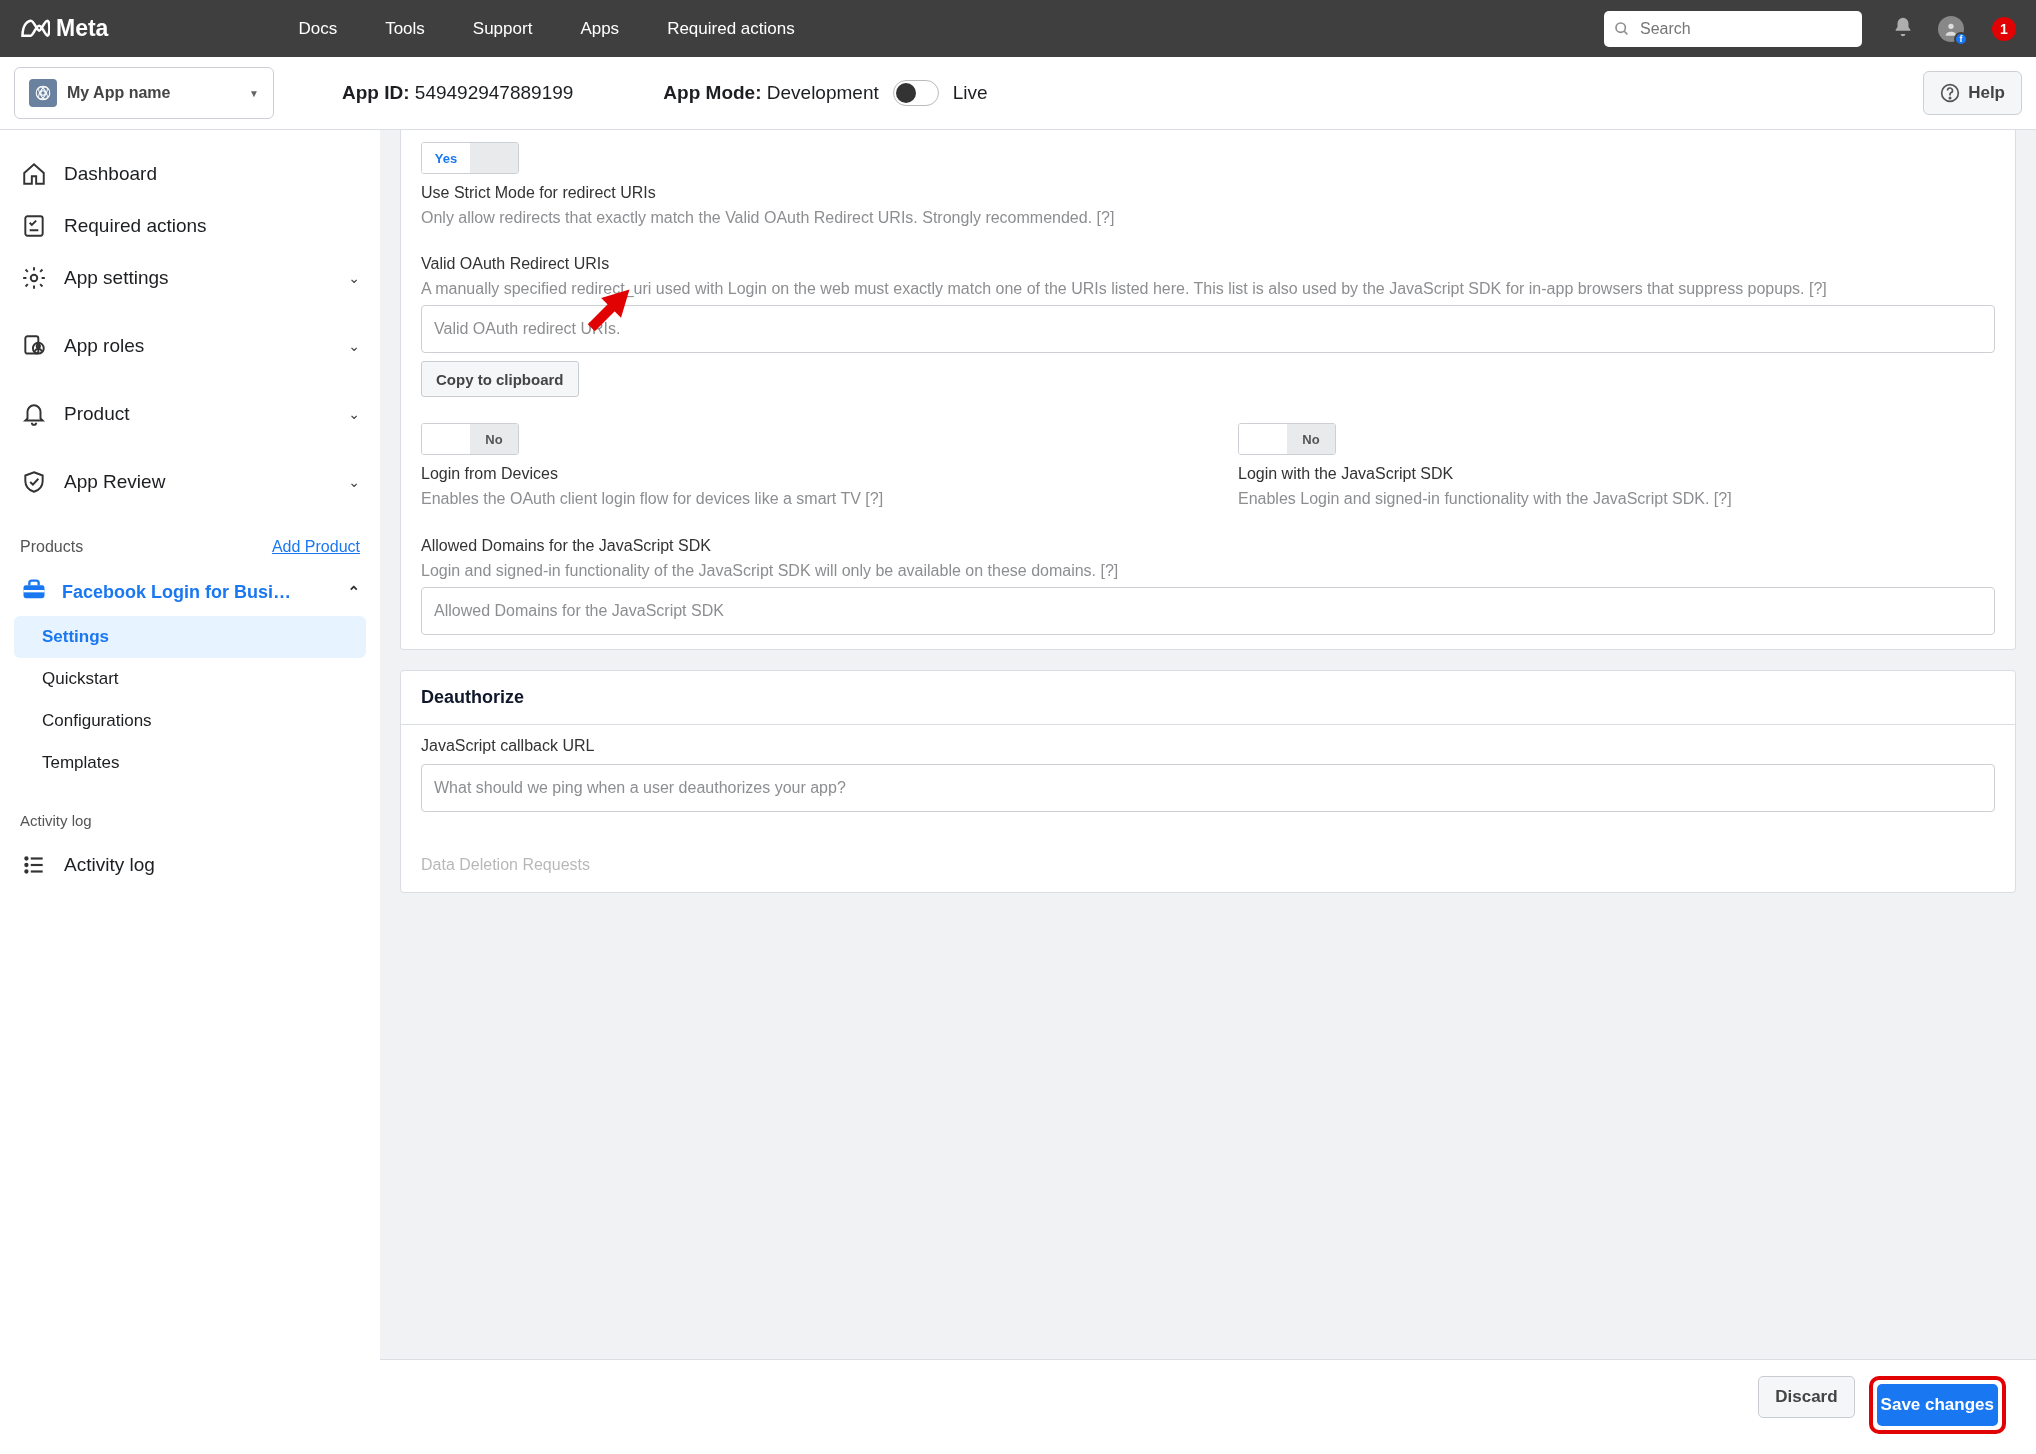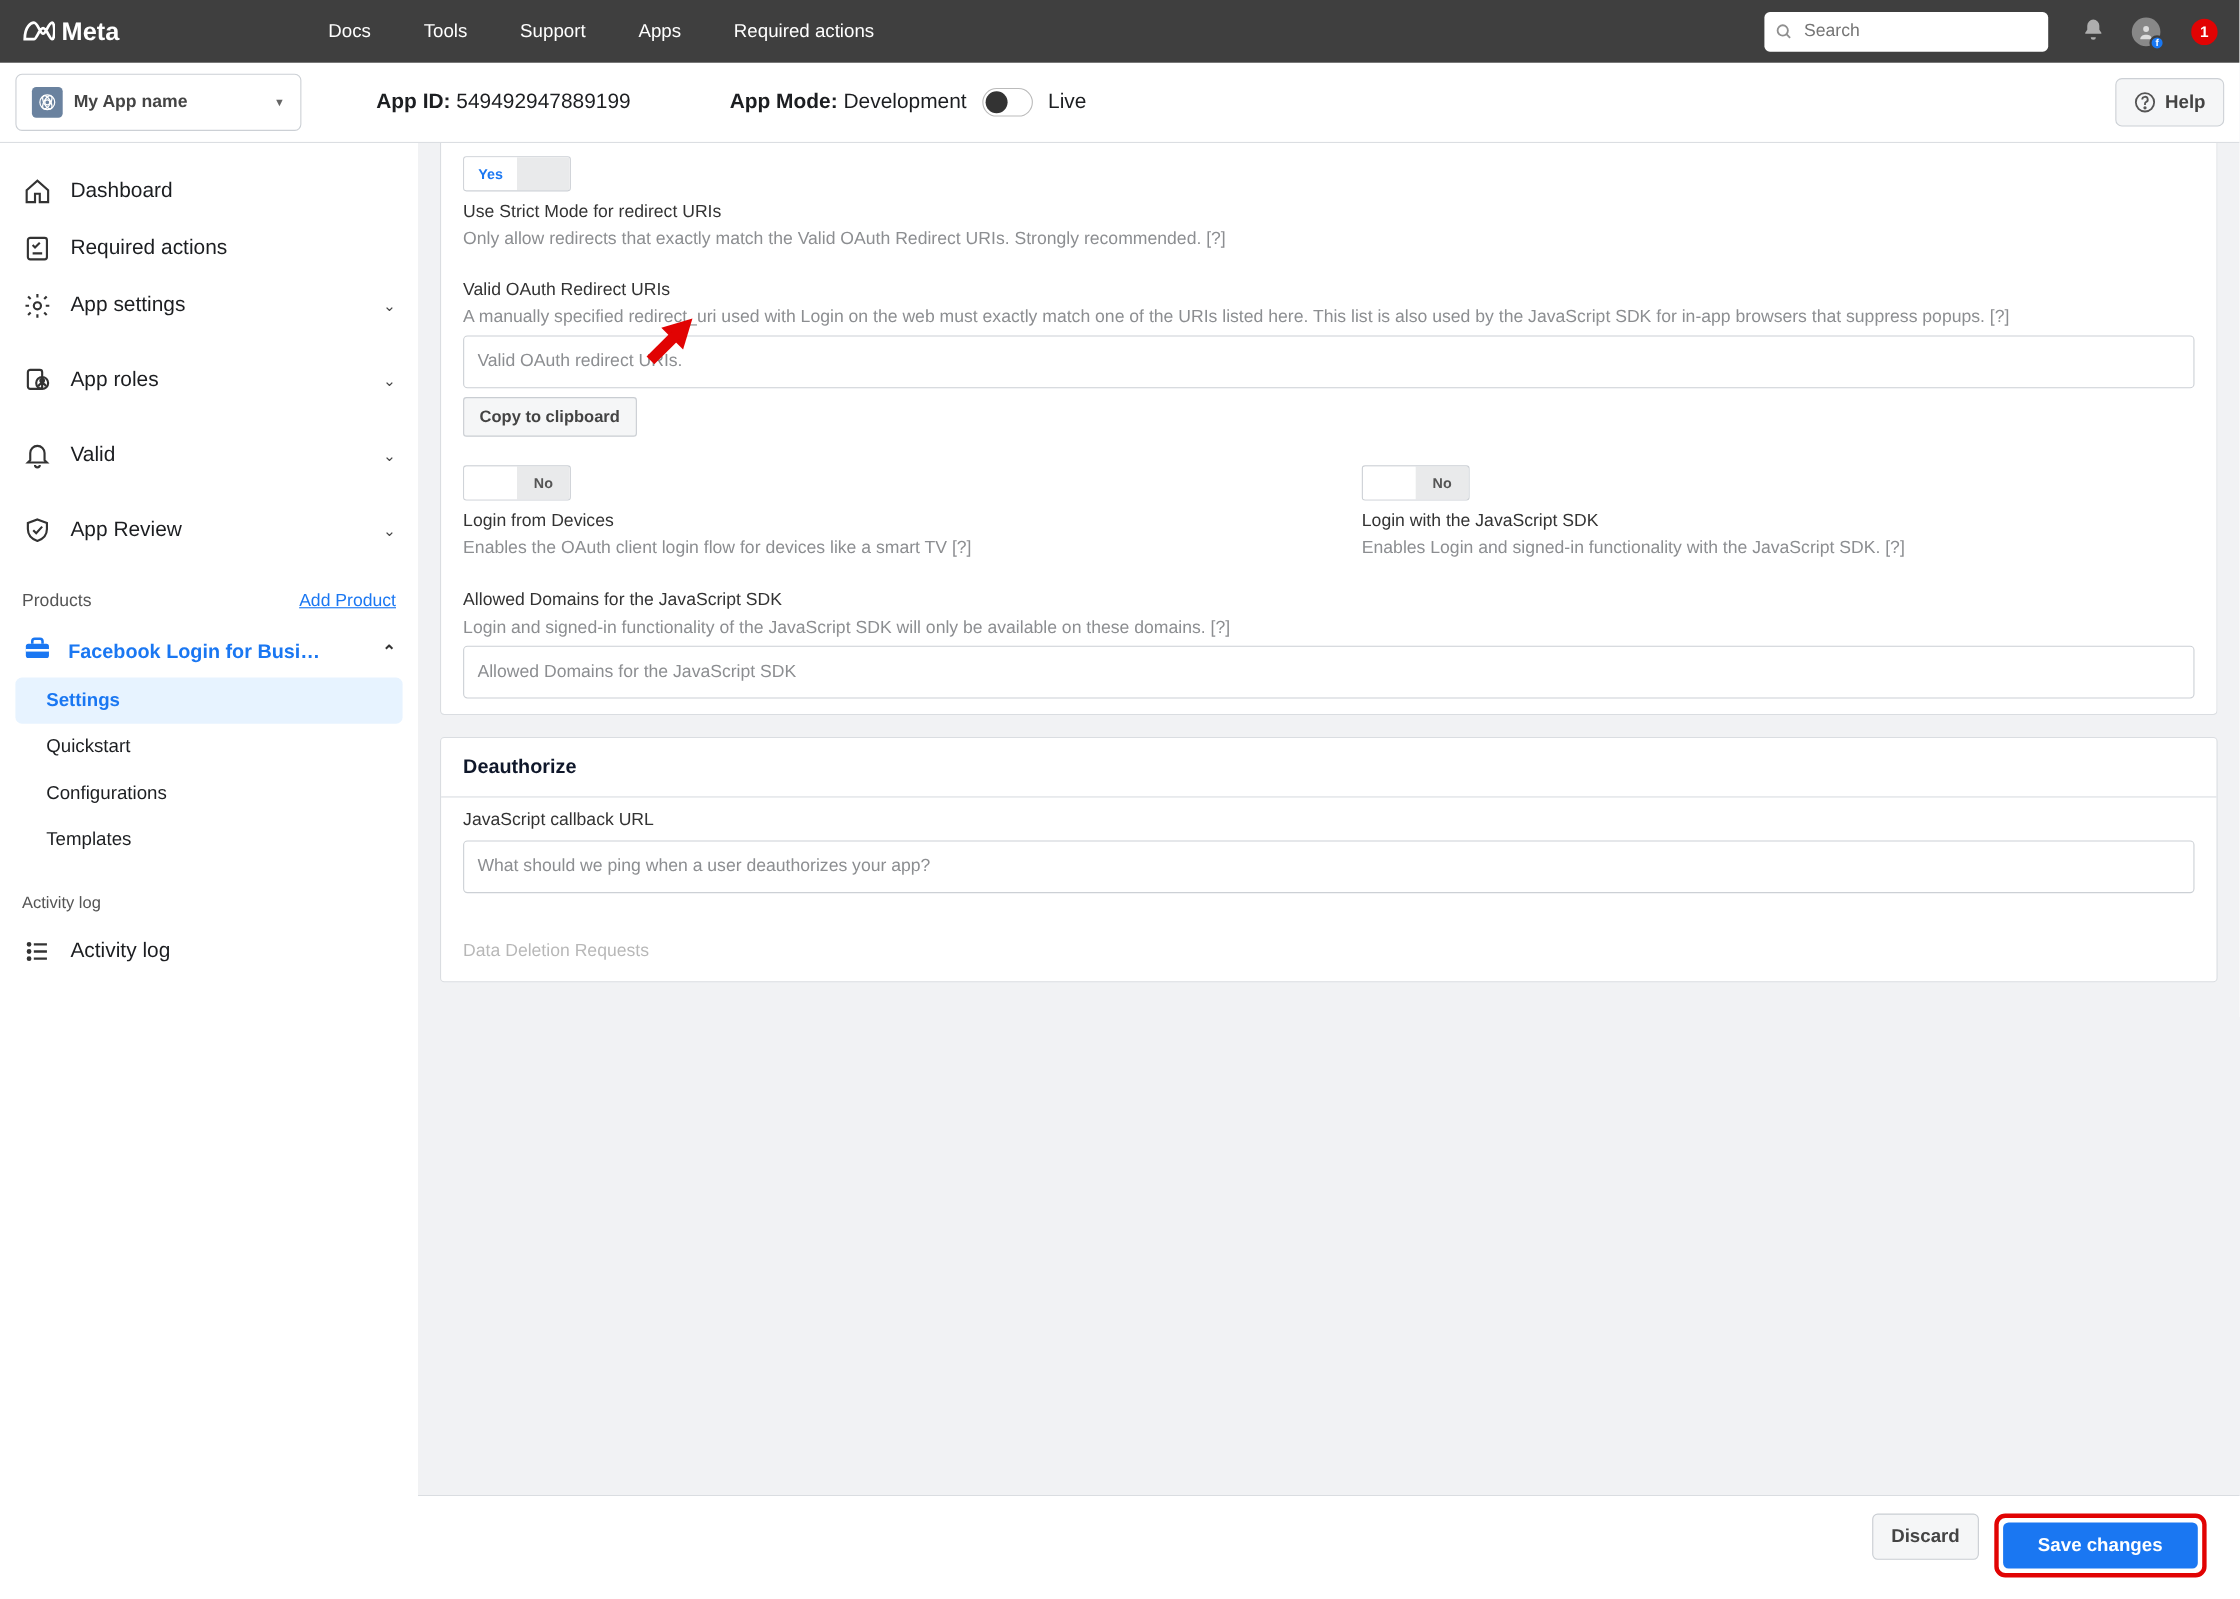--- a/index.html
+++ b/index.html
@@ -60,21 +60,21 @@
   .yesno.yes .yes-half { color: #1a77f2; }
   .yesno.no .no-half { color: #555; }
   .text-input { width: 100%; border: 1px solid #ccd0d5; border-radius: 4px; height: 48px; padding: 0 12px; font-size: 16px; color: #444; margin-top: 5px;}
   .text-input::placeholder { color: #8c8e91; }
   .copy-btn { margin-top: 8px; border: 1px solid #c9cdd2; background: #f5f6f7; color:#444; font-weight:700; height: 36px; padding: 0 14px; border-radius: 3px; font-size: 15px; }
   .two-col { display: flex; gap: 60px; }
   .two-col > div { flex: 1; }
   .section-head { padding: 16px 20px; border-bottom: 1px solid #dadde1; font-size: 18px; font-weight: 700; color:#0f172a;}
   .footer-bar { position: fixed; bottom: 0; left: 380px; right: 0; background: #fff; border-top: 1px solid #dadde1; padding: 16px 30px 20px 0; display: flex; justify-content: flex-end; gap: 14px; }
   .btn-discard { border: 1px solid #c9cdd2; background: #f5f6f7; height: 42px; padding: 0 16px; border-radius: 5px; font-size: 17px; font-weight: 700; color:#444;}
-  .btn-save { background: #1a77f2; border: none; color: #fff; height: 42px; padding: 0 32px; border-radius: 5px; font-size: 17px; font-weight: 600; }
+  .btn-save { background: #1a77f2; border: none; color: #fff; height: 42px; padding: 0 4px; border-radius: 5px; font-size: 17px; font-weight: 600; }
   .save-highlight { border: 4px solid #e10303; border-radius: 10px; padding: 4px; display:inline-flex; }
 
   .red-arrow-wrap { position: relative; }
   .red-arrow { position: absolute; left: 200px; top: -2px; transform: rotate(45deg); pointer-events:none;}
   .red-arrow-shape { width:0; height:0; border-left: 14px solid transparent; border-right: 14px solid transparent; border-bottom: 26px solid #e10303; position:absolute; top:-12px; left:-14px;}
   .red-arrow-stem { width: 10px; height: 32px; background:#e10303; position:absolute; top:10px; left:-5px;}
   
   .trunc { white-space: nowrap; overflow: hidden; text-overflow: ellipsis; max-width: 230px; }
 </style>
 </head>
@@ -194,21 +194,21 @@
         </span>
       <span>App roles</span>
       <span class="chev">⌄</span>
     </div>
     <div class="side-item spaced">
       <span class="icon">
           <svg width="26" height="26" viewBox="0 0 24 24" fill="none" stroke="#333" stroke-width="1.8">
             <path d="M6 16V10a6 6 0 1 1 12 0v6l2 2H4l2-2zM10 20a2 2 0 0 0 4 0"></path>
           </svg>
         </span>
-      <span>Valid</span>
+      <span>Product</span>
       <span class="chev">⌄</span>
     </div>
     <div class="side-item spaced">
       <span class="icon">
           <svg width="26" height="26" viewBox="0 0 24 24" fill="none" stroke="#333" stroke-width="1.8">
             <path d="M12 3l8 3v5c0 5-3.5 8.5-8 10-4.5-1.5-8-5-8-10V6l8-3z"></path>
             <path d="M8.5 12l2.5 2.5L16 9"></path>
           </svg>
         </span>
       <span>App Review</span>

